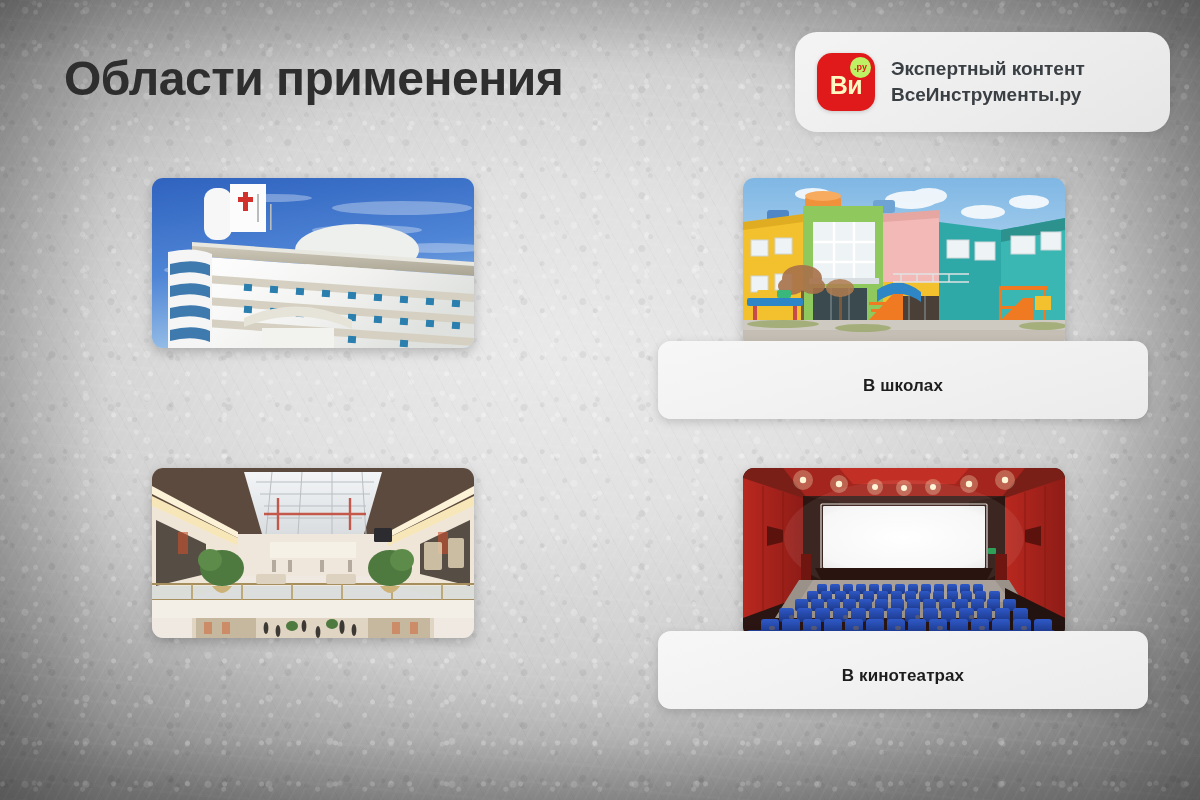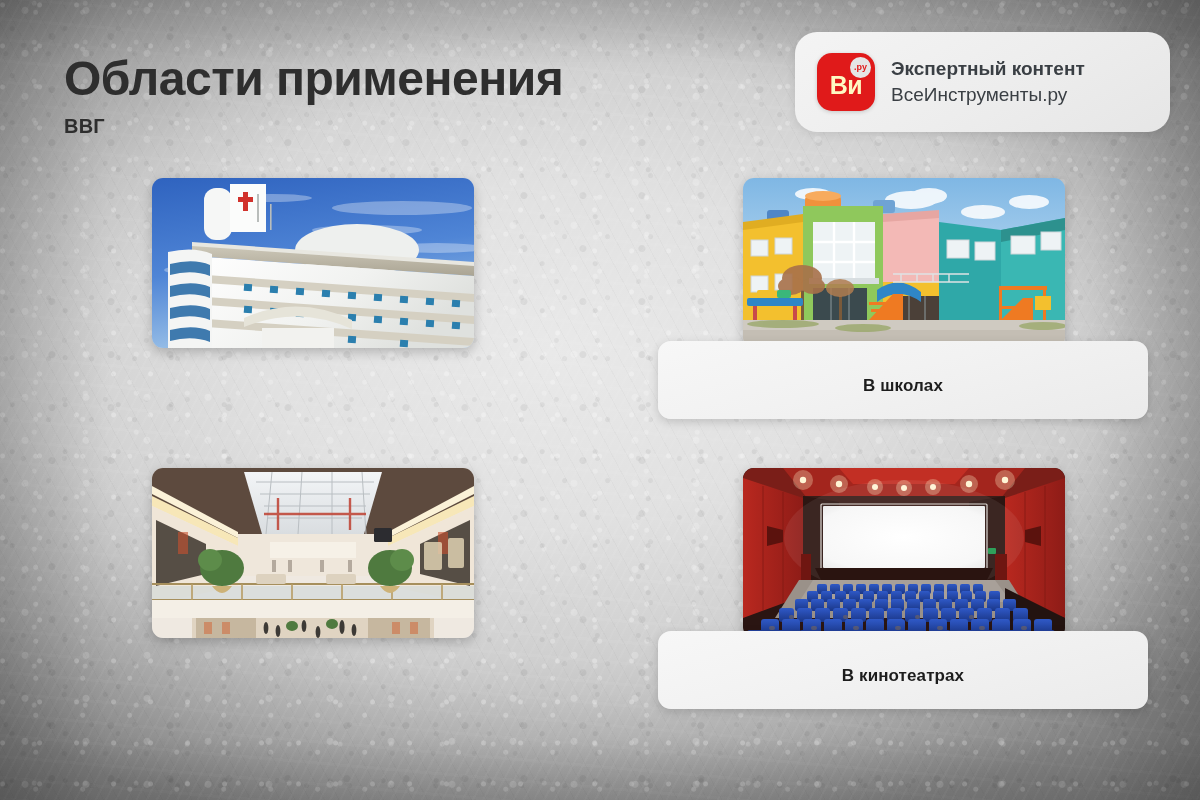--- a/index.html
+++ b/index.html
@@ -74,27 +74,27 @@
     display:flex; align-items:center; justify-content:center;
     box-shadow:0 1px 4px rgba(0,0,0,.18);
   }
   .brand-logo .mark {
     color:#fef9c3; font-size:25px; font-weight:700; line-height:1; letter-spacing:-.5px;
     transform:translateY(3px);
   }
   .brand-logo .ru-dot {
     position:absolute; top:4px; right:4px;
     width:21px; height:21px; border-radius:50%;
-    background:#e5e5e5;
+    background:#bef264;
     display:flex; align-items:center; justify-content:center;
     color:#e01a1a; font-size:9px; font-weight:700; line-height:1;
   }
   .brand-text { display:flex; flex-direction:column; gap:4px; }
   .brand-line1 { font-size:19px; font-weight:700; color:#3a3f44; white-space:nowrap; }
-  .brand-line2 { font-size:19px; font-weight:400; color:#3a3f44; white-space:nowrap; }
+  .brand-line2 { font-size:19px; font-weight:700; color:#3a3f44; white-space:nowrap; }
 
   
   .card { position:absolute; z-index:4; }
   .card-photo {
     position:absolute;
     border-radius:11px;
     overflow:hidden;
     box-shadow:0 4px 12px rgba(0,0,0,.22);
   }
   .card-photo svg { display:block; width:100%; height:100%; }
@@ -132,21 +132,20 @@
 
 <div id="bg">
   <div class="base"></div>
   <div class="grain"></div>
   <div class="streaks"></div>
   <div class="vignette"></div>
 </div>
 
 <div class="header">
   <div class="page-title">Области применения</div>
-  <div class="page-subtitle">ВВГ</div>
 </div>
 
 <div class="brand-badge">
   <div class="brand-logo">
     <span class="mark">Ви</span>
     <span class="ru-dot">.ру</span>
   </div>
   <div class="brand-text">
     <div class="brand-line1">Экспертный контент</div>
     <div class="brand-line2">ВсеИнструменты.ру</div>

